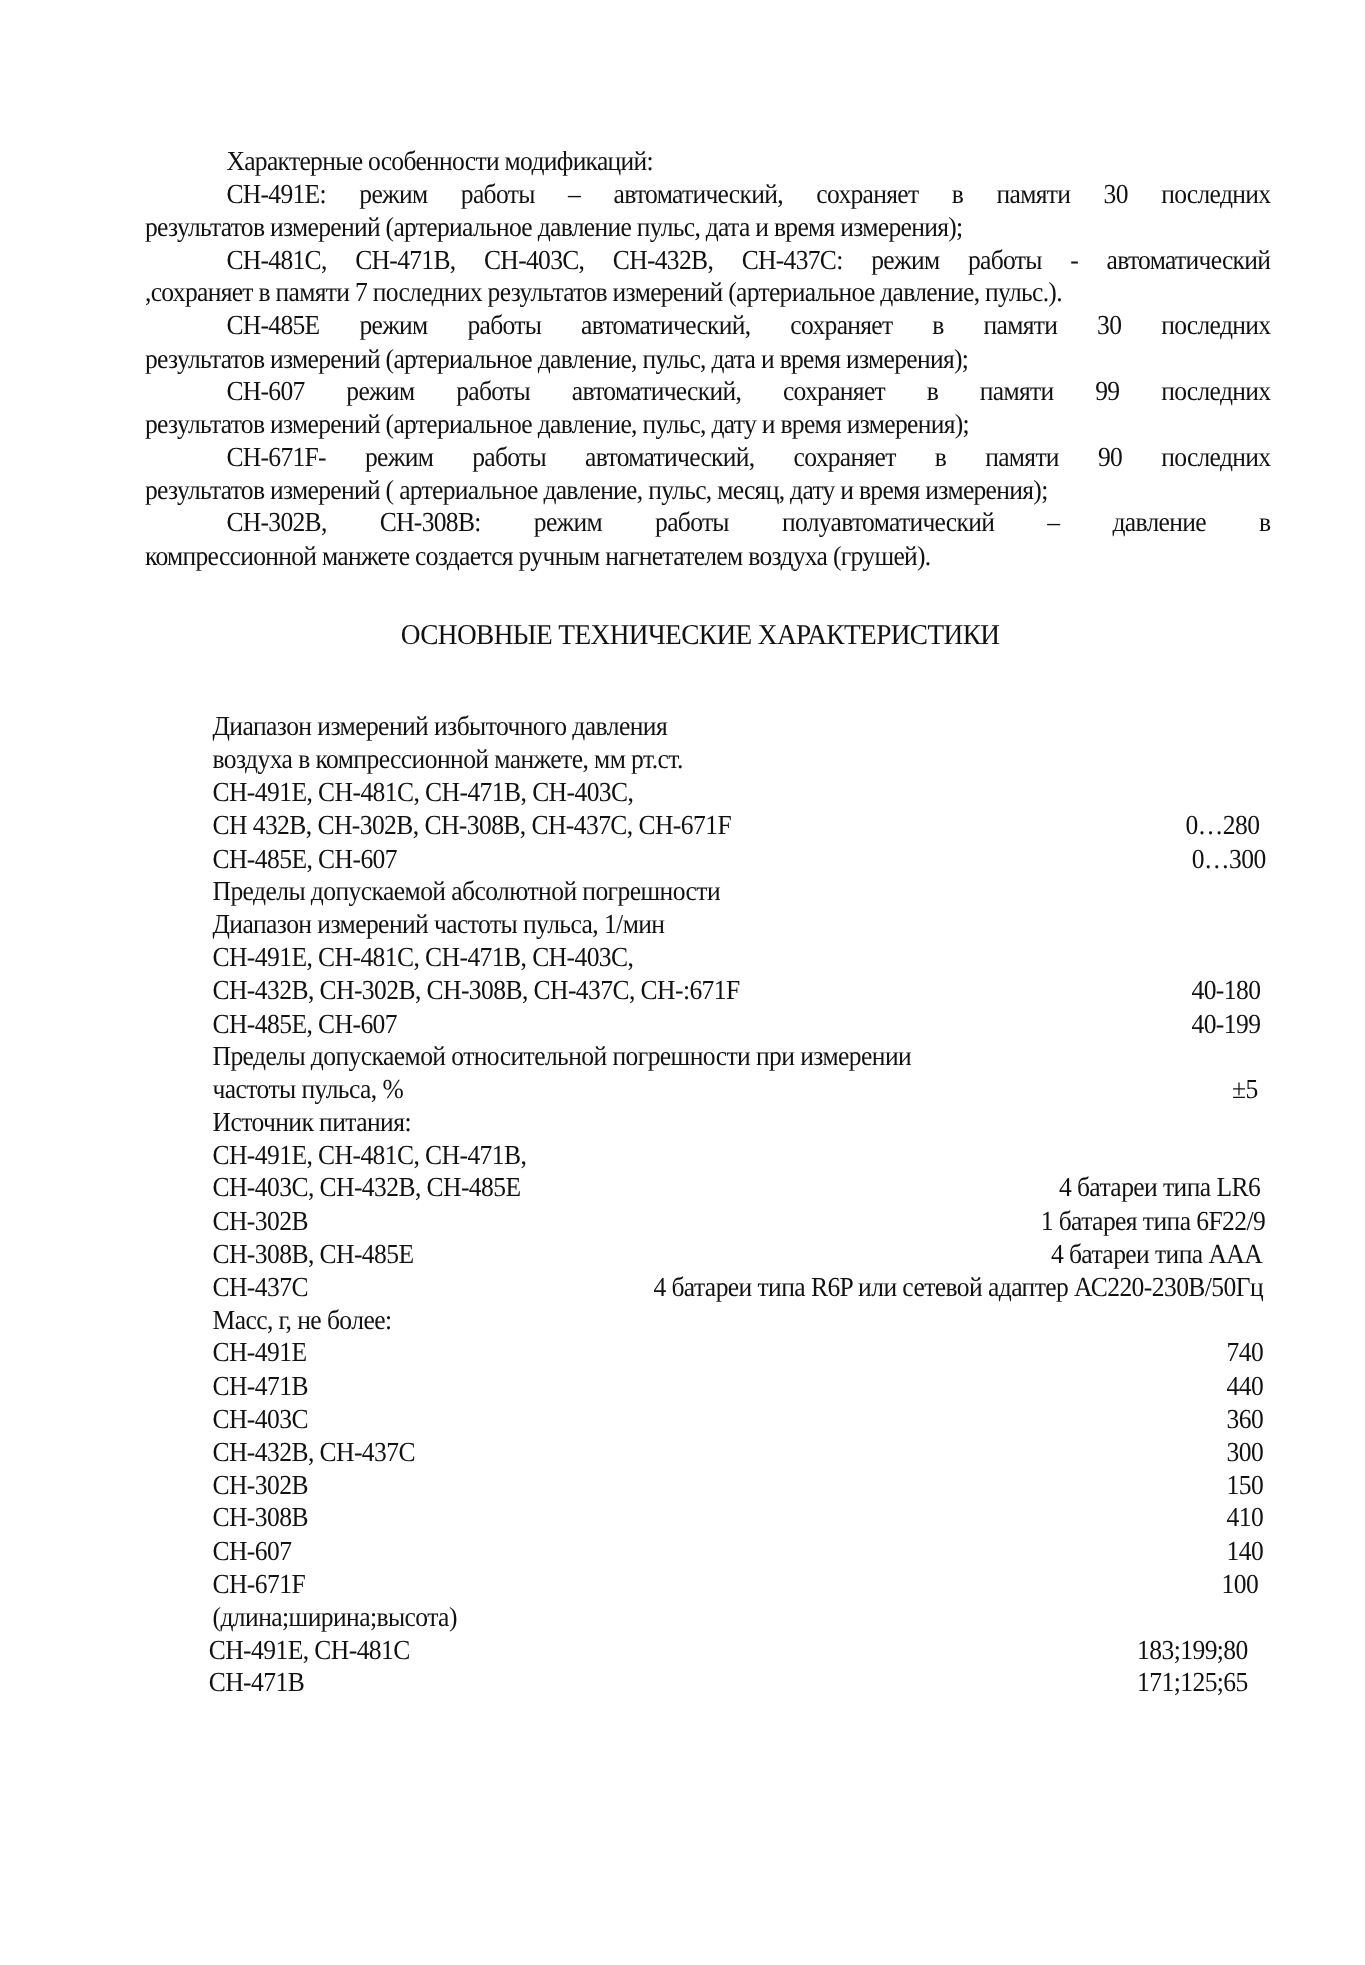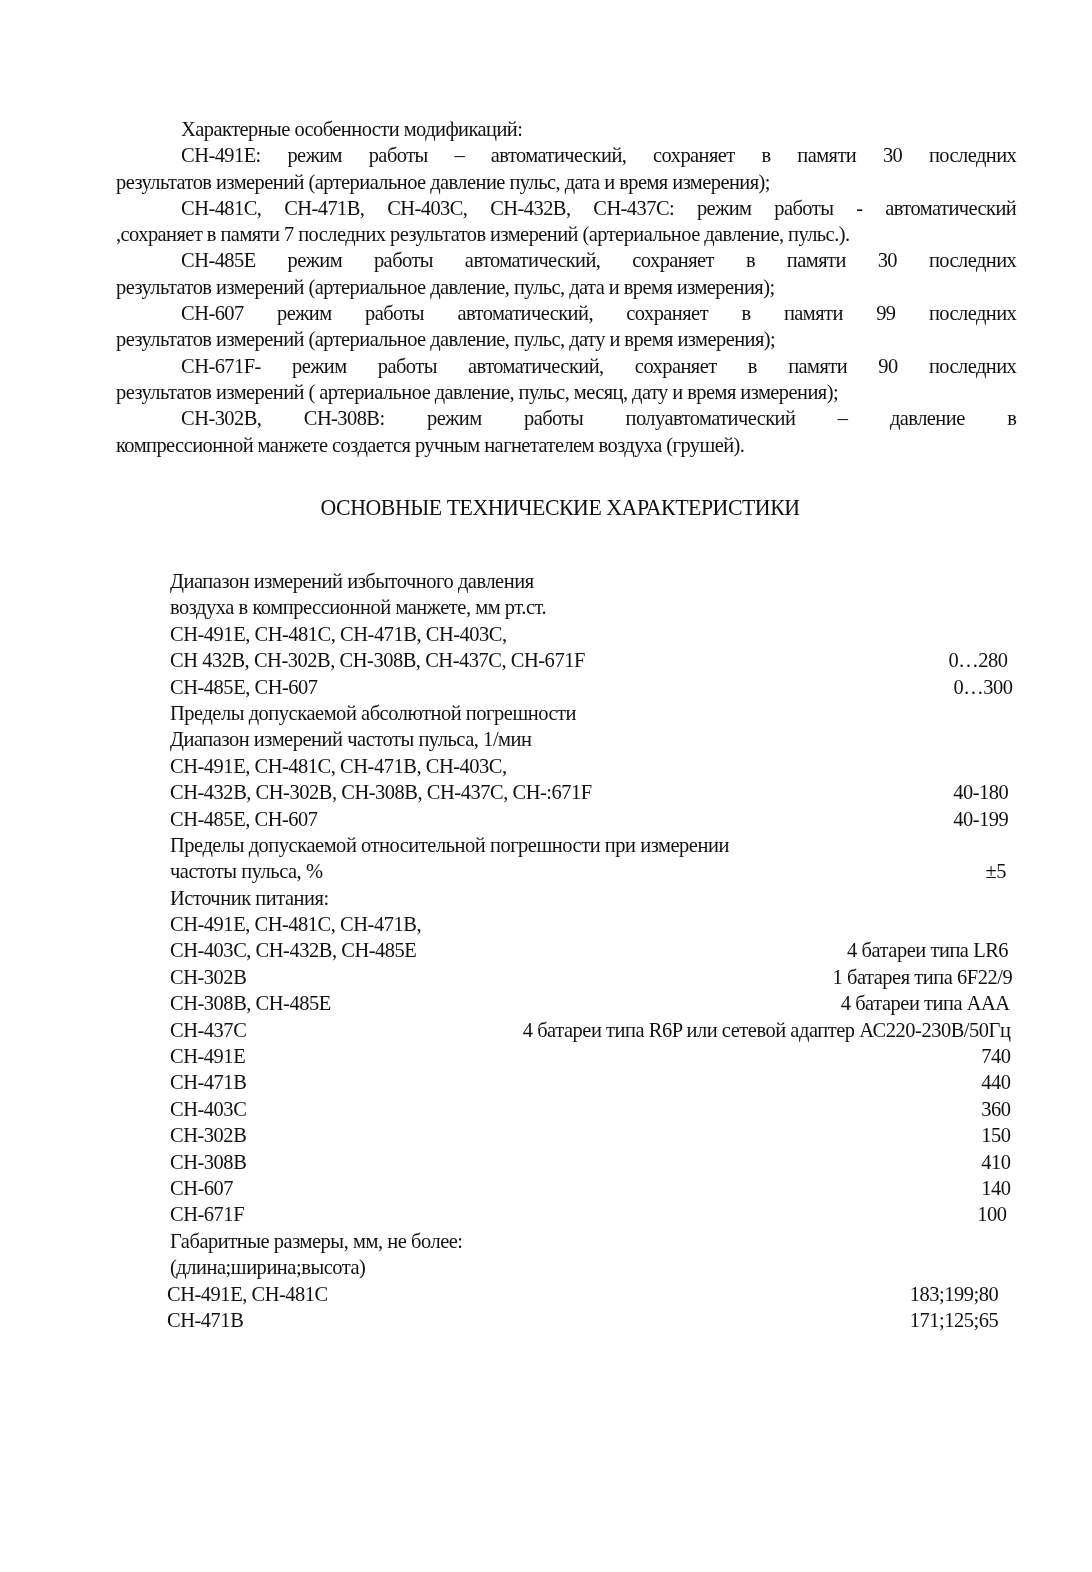--- a/index.html
+++ b/index.html
@@ -185,51 +185,55 @@
       </div>
       <div class="row">
         <span class="lbl">СН-308В, СН-485Е</span>
         <span class="val" style="right: 2px;">4 батареи типа ААА</span>
       </div>
       <div class="row">
         <span class="lbl">СН-437С</span>
         <span class="val" style="right: 2px;">4 батареи типа R6P или сетевой адаптер АС220-230В/50Гц</span>
       </div>
       <div class="row">
+        <span class="lbl">Масс, г, не более:</span>
+      </div>
+      <div class="row">
         <span class="lbl">СН-491Е</span>
         <span class="val" style="right: 2px;">740</span>
       </div>
       <div class="row">
         <span class="lbl">СН-471В</span>
         <span class="val" style="right: 2px;">440</span>
       </div>
       <div class="row">
         <span class="lbl">СН-403С</span>
         <span class="val" style="right: 2px;">360</span>
       </div>
       <div class="row">
+        <span class="lbl">СН-432В, СН-437С</span>
+        <span class="val" style="right: 2px;">300</span>
+      </div>
+      <div class="row">
         <span class="lbl">СН-302В</span>
         <span class="val" style="right: 2px;">150</span>
       </div>
       <div class="row">
         <span class="lbl">СН-308В</span>
         <span class="val" style="right: 2px;">410</span>
       </div>
       <div class="row">
         <span class="lbl">СН-607</span>
         <span class="val" style="right: 2px;">140</span>
       </div>
       <div class="row">
         <span class="lbl">СН-671F</span>
         <span class="val" style="right: 6px;">100</span>
       </div>
       <div class="row">
-        <span class="lbl">Габаритные размеры, мм, не более:</span>
-      </div>
-      <div class="row">
         <span class="lbl">(длина;ширина;высота)</span>
       </div>
       <div class="row">
         <span class="lbl" style="left: -3px;">СН-491Е, СН-481С</span>
         <span class="val" style="right: 14px;">183;199;80</span>
       </div>
       <div class="row">
         <span class="lbl" style="left: -3px;">СН-471В</span>
         <span class="val" style="right: 14px;">171;125;65</span>
       </div>

